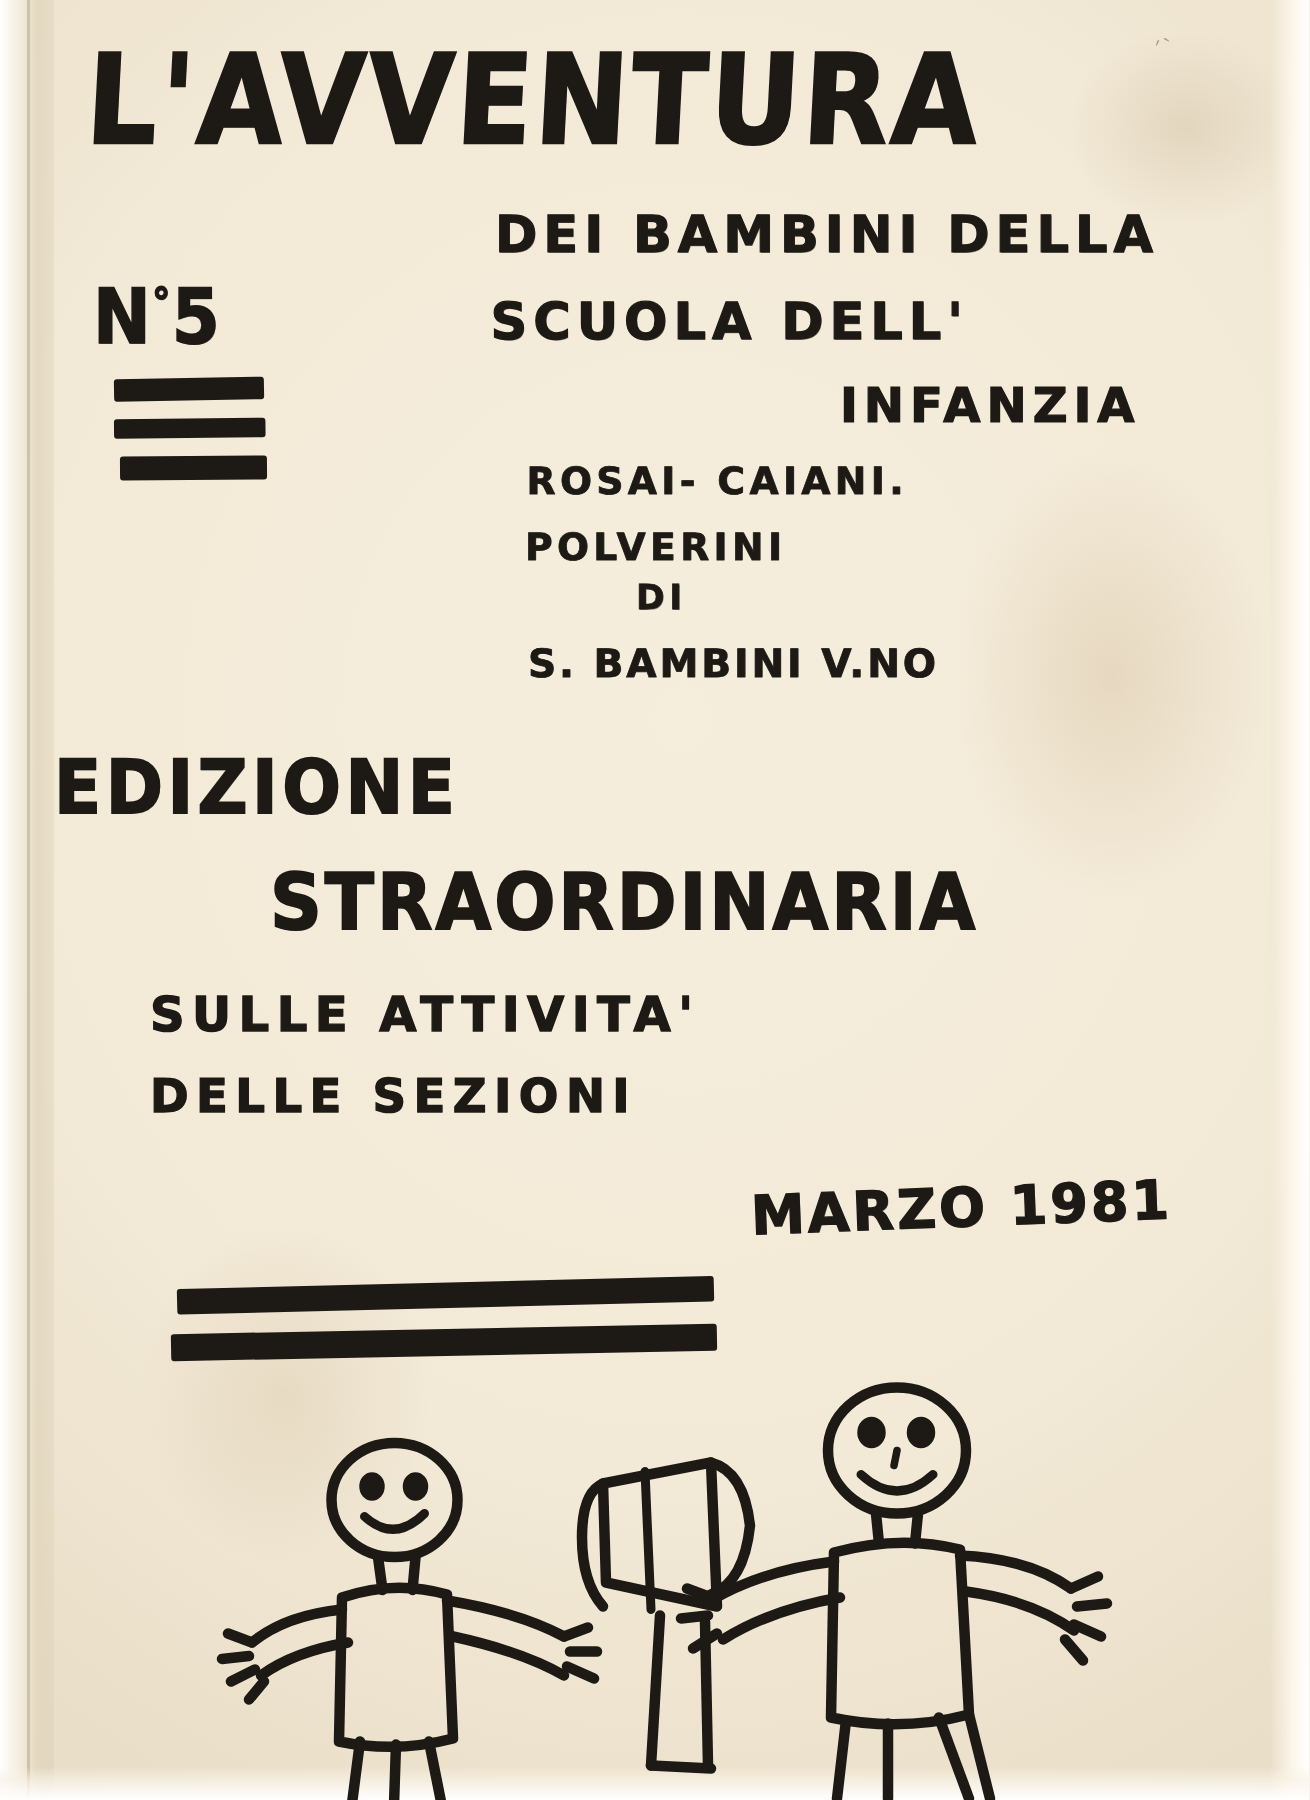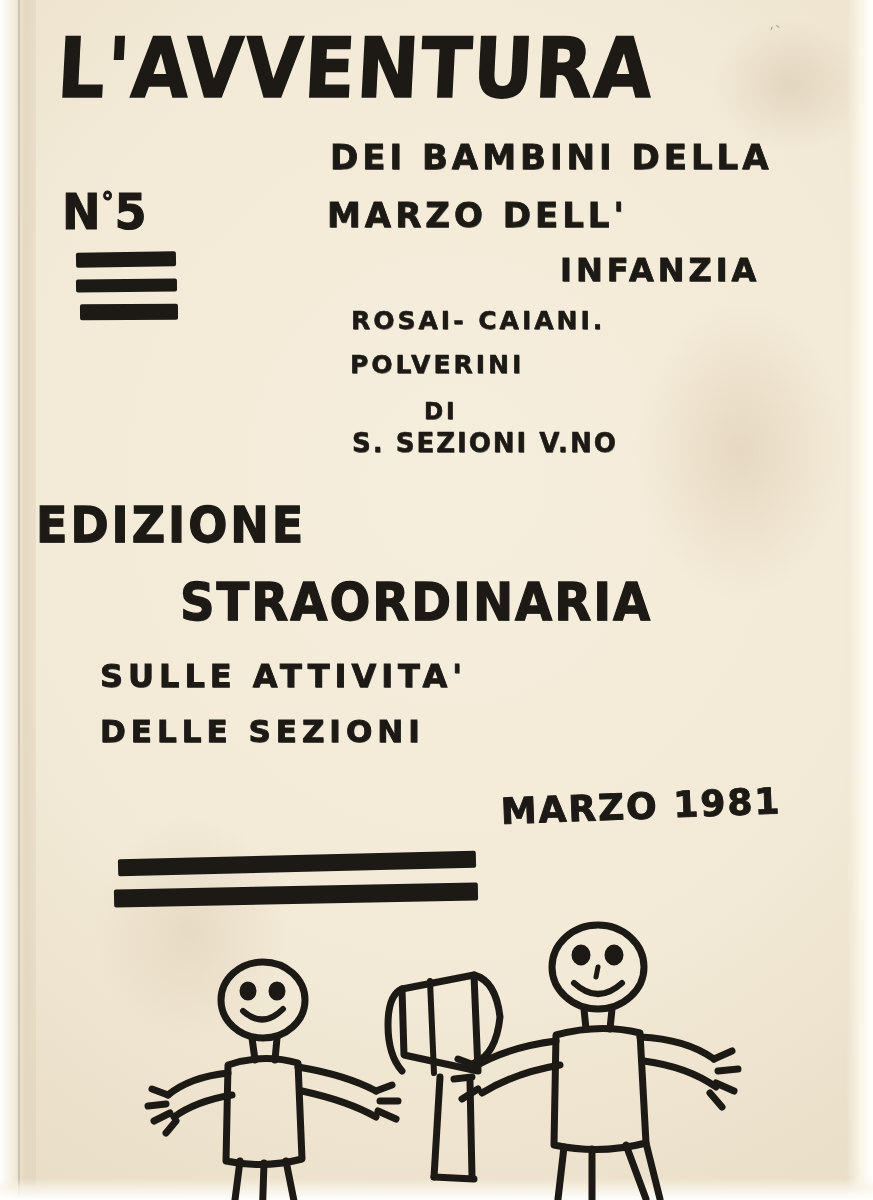--- a/index.html
+++ b/index.html
@@ -127,21 +127,21 @@
     -webkit-text-stroke: 0.5px #1d1a16;
   }
   .auth2 {
     left: 350px; top: 352px;
     font-size: 25px;
     letter-spacing: 3px;
     text-align: center;
     -webkit-text-stroke: 0.5px #1d1a16;
   }
   .auth3 {
-    left: 424px; top: 400px;
+    left: 424px; top: 388px;
     font-size: 23px;
     letter-spacing: 3px;
     -webkit-text-stroke: 0.5px #1d1a16;
   }
   .auth4 {
     left: 352px; top: 430px;
     font-size: 26px;
     letter-spacing: 2px;
     -webkit-text-stroke: 0.5px #1d1a16;
   }
@@ -231,27 +231,27 @@
   <div class="pen-mark">ˊˋ</div>
 
   <div class="hw title-main">L'AVVENTURA</div>
 
   <div class="hw issue-no">N<span class="issue-sup">°</span>5</div>
   <div class="bar n5-bar1"></div>
   <div class="bar n5-bar2"></div>
   <div class="bar n5-bar3"></div>
 
   <div class="hw sub1">DEI BAMBINI DELLA</div>
-  <div class="hw sub2">MARZO DELL'</div>
+  <div class="hw sub2">SCUOLA DELL'</div>
   <div class="hw sub3">INFANZIA</div>
 
   <div class="hw auth1">ROSAI- CAIANI.</div>
   <div class="hw auth2">POLVERINI</div>
   <div class="hw auth3">DI</div>
-  <div class="hw auth4">S. SEZIONI V.NO</div>
+  <div class="hw auth4">S. BAMBINI V.NO</div>
 
   <div class="hw ed1">EDIZIONE</div>
   <div class="hw ed2">STRAORDINARIA</div>
 
   <div class="hw sul1">SULLE    ATTIVITA'</div>
   <div class="hw sul2">DELLE  SEZIONI</div>
 
   <div class="hw date">MARZO 1981</div>
 
   <div class="bar big-bar1"></div>

